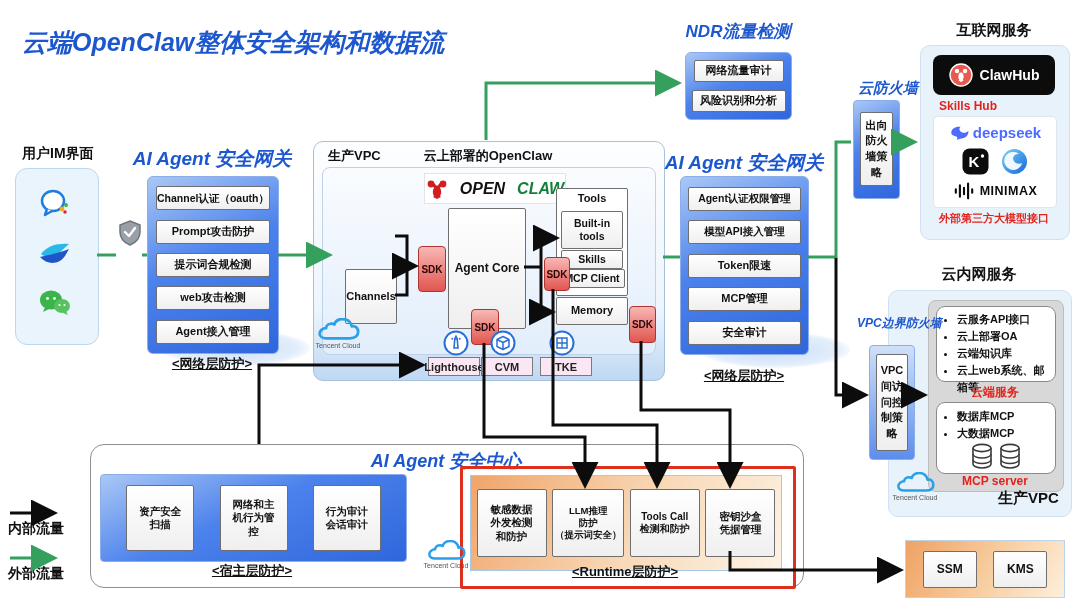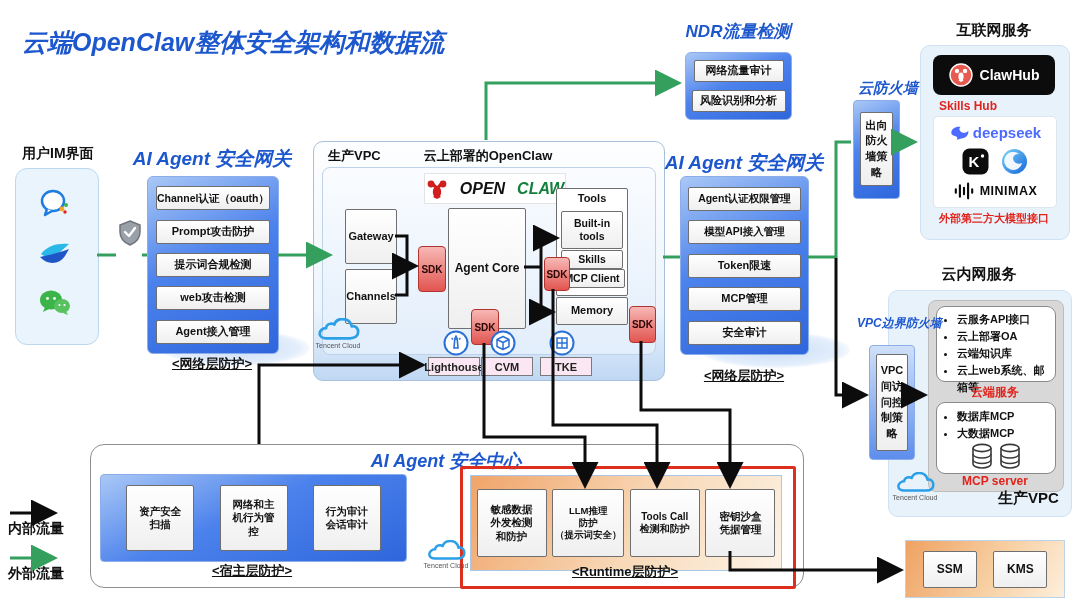--- a/index.html
+++ b/index.html
@@ -100,21 +100,20 @@
           <path d="M6 8 L11 12 L16 8 L14 5 L11 8 L8 5z"></path>
           <ellipse cx="11" cy="14" rx="4.2" ry="6"></ellipse>
           <path d="M7 19 L11 16 L15 19 L11 21z"></path>
         </g>
       </svg>
     </span>
     <span style="font-size:16px;font-weight:900;font-style:italic;color:#111;">OPEN</span>
       <span style="font-size:16px;font-weight:900;font-style:italic;color:#15803d;">CLAW</span>
   </div>
 
-  <div class="wbox abs" style="left:345px;top:209px;width:50px;height:53px;font-size:11px;">Gateway</div>
   <div class="wbox abs" style="left:345px;top:269px;width:50px;height:53px;font-size:11px;">Channels</div>
   <div class="wbox abs" style="left:448px;top:208px;width:76px;height:119px;font-size:12px;">Agent Core</div>
 
   <div class="wbox abs" style="left:556px;top:188px;width:70px;height:103px;align-items:flex-start;padding-top:3px;font-size:11px;background:#fff;">Tools</div>
   <div class="wbox abs ml" style="left:561px;top:211px;width:60px;height:36px;font-size:10.5px;">Built-in
 tools</div>
   <div class="wbox abs" style="left:561px;top:250px;width:60px;height:17px;font-size:10.5px;">Skills</div>
   <div class="wbox abs" style="left:559px;top:269px;width:64px;height:17px;font-size:10.5px;">MCP Client</div>
   <div class="wbox abs" style="left:556px;top:297px;width:70px;height:26px;font-size:11px;">Memory</div>
 

